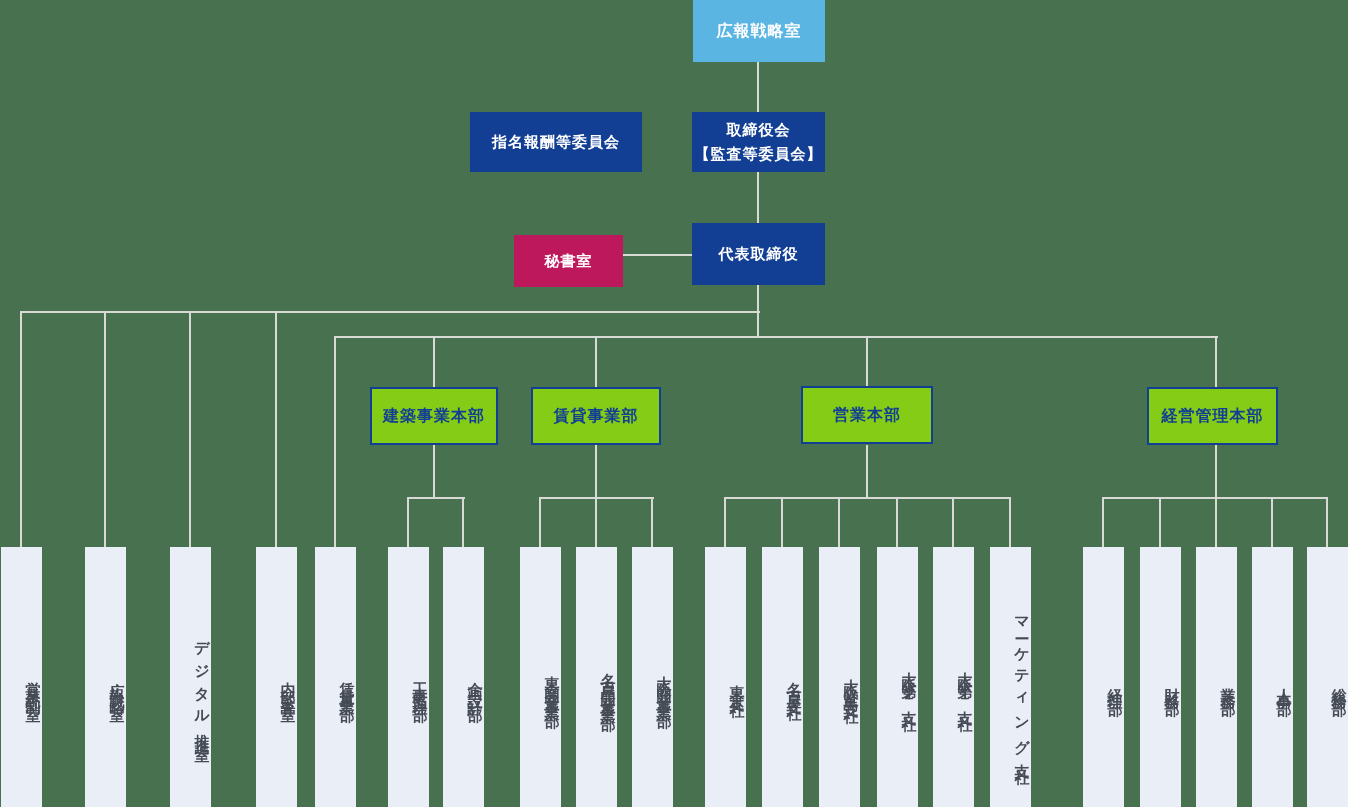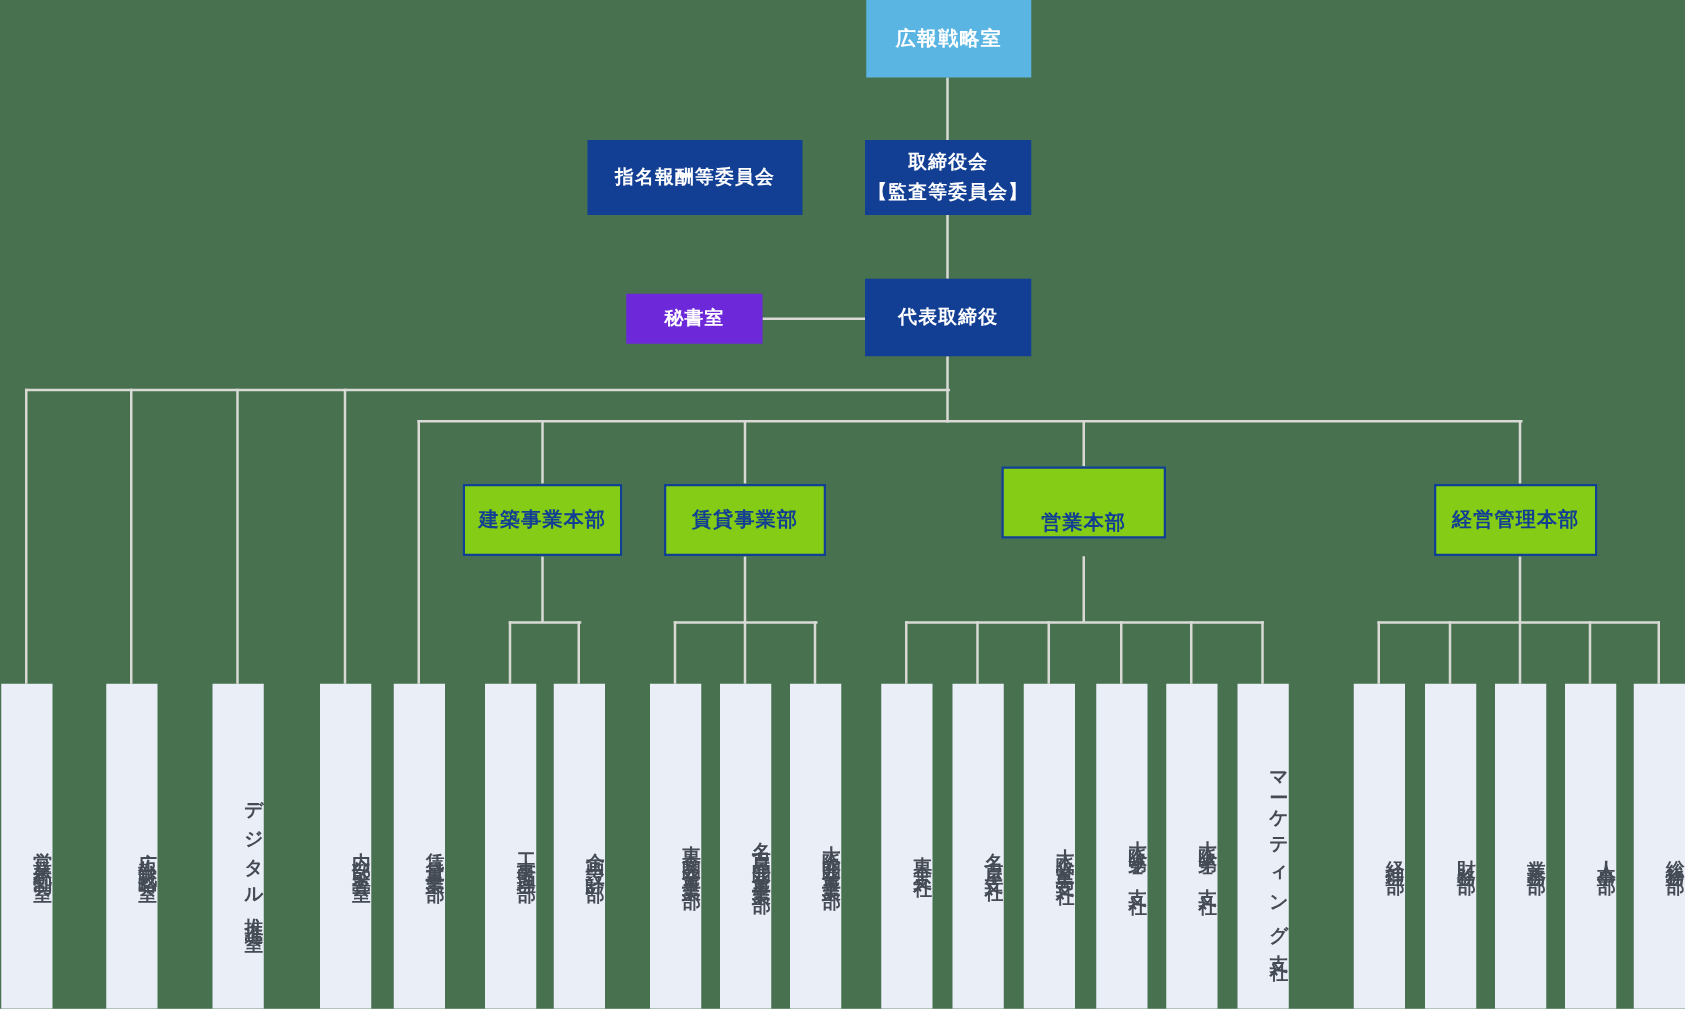--- a/index.html
+++ b/index.html
@@ -79,33 +79,33 @@
     <div class="box light" style="background: rgb(91, 181, 226); left: 693px; top: 0px; width: 132px; height: 62px;">
       <div>広報戦略室</div>
     </div>
     <div class="box dark" style="background: rgb(18, 63, 148); left: 692px; top: 112px; width: 133px; height: 60px;">
       <div>取締役会</div>
       <div>【監査等委員会】</div>
     </div>
     <div class="box dark" style="background: rgb(18, 63, 148); left: 470px; top: 112px; width: 172px; height: 60px;">
       <div>指名報酬等委員会</div>
     </div>
-    <div class="box dark" style="background: #6d28d9; left: 501px; top: 235px; width: 109px; height: 40px;">
+    <div class="box dark" style="background: #be185d; left: 514px; top: 235px; width: 109px; height: 52px;">
       <div>秘書室</div>
     </div>
     <div class="box dark" style="background: rgb(18, 63, 148); left: 692px; top: 223px; width: 133px; height: 62px;">
       <div>代表取締役</div>
     </div>
     <div class="box division" style="border: 2px solid rgb(18, 63, 148); color: rgb(18, 63, 148); left: 370px; top: 387px; width: 128px; height: 58px;">
       <div>建築事業本部</div>
     </div>
     <div class="box division" style="border: 2px solid rgb(18, 63, 148); color: rgb(18, 63, 148); left: 531px; top: 387px; width: 130px; height: 58px;">
       <div>賃貸事業部</div>
     </div>
-    <div class="box division" style="border: 2px solid rgb(18, 63, 148); color: rgb(18, 63, 148); left: 801px; top: 373px; width: 132px; height: 58px; justify-content: flex-end;">
+    <div class="box division" style="border: 2px solid rgb(18, 63, 148); color: rgb(18, 63, 148); left: 801px; top: 386px; width: 132px; height: 58px;">
       <div>営業本部</div>
     </div>
     <div class="box division" style="border: 2px solid rgb(18, 63, 148); color: rgb(18, 63, 148); left: 1147px; top: 387px; width: 131px; height: 58px;">
       <div>経営管理本部</div>
     </div>
     <div class="leaf" style="background: rgb(234, 238, 247); color: rgb(69, 75, 85); left: 1px; top: 547px; width: 41px; height: 260px;">営業統制室</div>
     <div class="leaf" style="background: rgb(234, 238, 247); color: rgb(69, 75, 85); left: 85px; top: 547px; width: 41px; height: 260px;">広報戦略室</div>
     <div class="leaf" style="background: rgb(234, 238, 247); color: rgb(69, 75, 85); left: 170px; top: 547px; width: 41px; height: 260px;">デジタル推進室</div>
     <div class="leaf" style="background: rgb(234, 238, 247); color: rgb(69, 75, 85); left: 256px; top: 547px; width: 41px; height: 260px;">内部監査室</div>
     <div class="leaf" style="background: rgb(234, 238, 247); color: rgb(69, 75, 85); left: 315px; top: 547px; width: 41px; height: 260px;">賃貸事業部</div>

